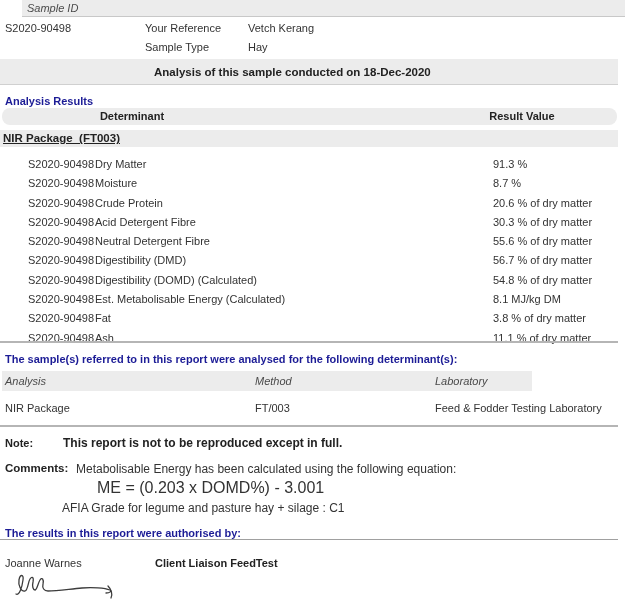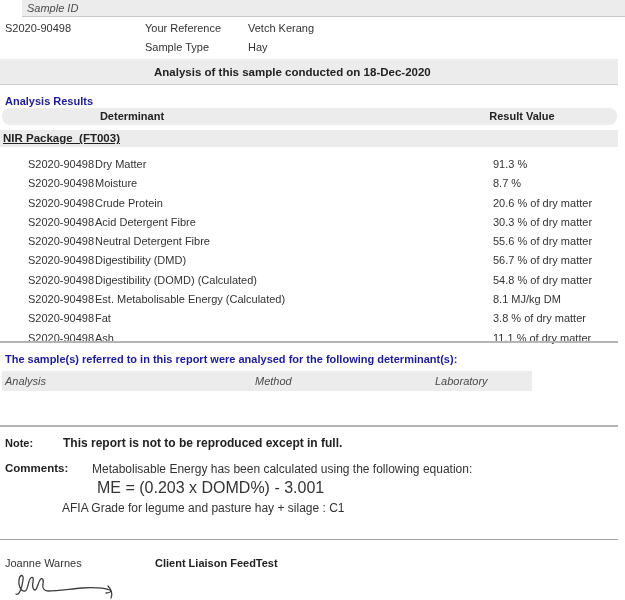--- a/index.html
+++ b/index.html
@@ -111,31 +111,37 @@
   <div class="abs rule2" style="left:0;top:341px;width:618px;"></div>
 
   <span class="abs blue" style="left:5px;top:353px;">The sample(s) referred to in this report were analysed for the following determinant(s):</span>
 
   <div class="abs bar" style="left:2px;top:371px;width:530px;height:20px;">
     <span class="abs it" style="left:3px;top:4px;">Analysis</span>
     <span class="abs it" style="left:253px;top:4px;">Method</span>
     <span class="abs it" style="left:433px;top:4px;">Laboratory</span>
   </div>
 
+  <div class="abs" style="left:0;top:402px;width:618px;height:14px;">
+    <span class="abs" style="left:5px;top:0;">NIR Package</span>
+    <span class="abs" style="left:255px;top:0;">FT/003</span>
+    <span class="abs" style="left:435px;top:0;">Feed &amp; Fodder Testing Laboratory</span>
+  </div>
 
   <div class="abs rule2" style="left:0;top:425px;width:618px;"></div>
 
   <span class="abs b" style="left:5px;top:437px;">Note:</span>
   <span class="abs b" style="left:63px;top:436px;font-size:12px;">This report is not to be reproduced except in full.</span>
 
   <span class="abs b" style="left:5px;top:462px;font-size:11.5px;">Comments:</span>
-  <span class="abs" style="left:92px;top:462px;font-size:12px;">Metabolisable Energy has been calculated using the following equation:</span>
+  <span class="abs" style="left:76px;top:462px;font-size:12px;">Metabolisable Energy has been calculated using the following equation:</span>
   <span class="abs" style="left:97px;top:479px;font-size:16px;">ME = (0.203 x DOMD%) - 3.001</span>
   <span class="abs" style="left:62px;top:501px;font-size:12px;">AFIA Grade for legume and pasture hay + silage : C1</span>
 
+  <span class="abs blue" style="left:5px;top:527px;">The results in this report were authorised by:</span>
   <div class="abs rule1" style="left:0;top:539px;width:618px;"></div>
   <span class="abs" style="left:5px;top:557px;">Joanne Warnes</span>
   <span class="abs b" style="left:155px;top:557px;">Client Liaison FeedTest</span>
 
   <svg class="sig" width="112" height="28" viewBox="0 0 112 28">
     <path d="M4 23 C7 25 10 17 11 9 C12 3 8 3 7 9 C6 14 9 21 13 20
              C16 19 16 11 18 8 C20 5 22 6 21 11 C20 15 21 19 23 19
              C25 19 26 12 28 9 C30 6 32 8 31 13 C30 17 32 20 36 20
              C45 20 58 18 70 17 C80 16 93 17 98 19 C100 20 98 22 94 22" fill="none" stroke="#3c3c3c" stroke-width="1.3" stroke-linecap="round"></path>
     <path d="M96 15 C99 18 101 23 99 27" fill="none" stroke="#3c3c3c" stroke-width="1.3" stroke-linecap="round"></path>

